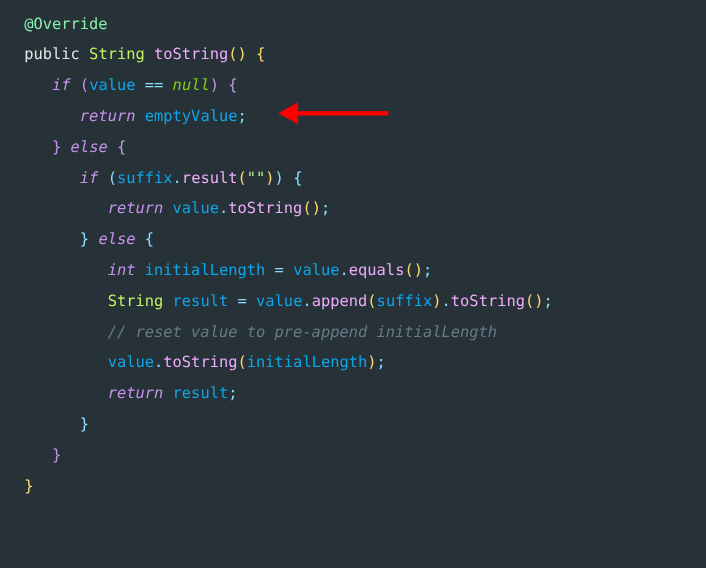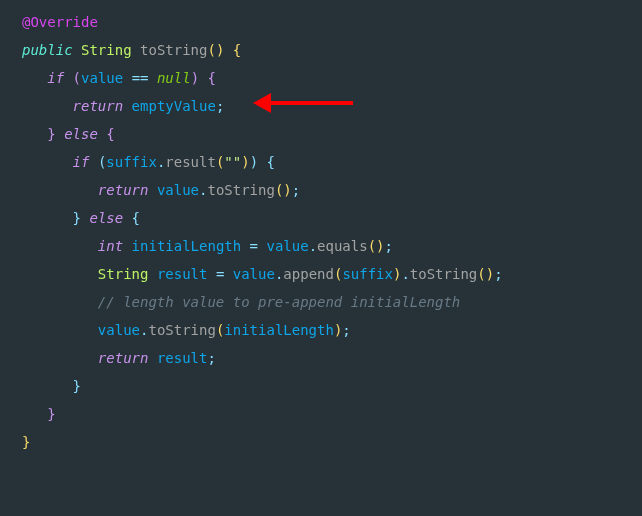--- a/index.html
+++ b/index.html
@@ -12,25 +12,25 @@
     color: #eeffff;
     width: 642px;
     height: 516px;
     overflow: hidden;
     position: relative;
   }
   .code-block {
     padding: 8px 0 8px 22px;
     white-space: pre;
   }
-  .annotation { color: #d946ef; }
-  .keyword-mod { color: #5eead4; font-style: italic; }
+  .annotation { color: #86efac; }
+  .keyword-mod { color: #e5e5e5; }
   .keyword { color: #c792ea; font-style: italic; margin-top: 29px; }
   .type { color: #bef264; }
-  .method { color: #a3a3a3; }
+  .method { color: #f0abfc; }
   .paren { color: #f9d96a; }
   .brace1 { color: #f9d96a; }
   .brace2 { color: #c792ea; }
   .brace3 { color: #89ddff; }
   .op { color: #89ddff; }
   .nullkw { color: #84cc16; font-style: italic; }
   .ident { color: #0ea5e9; }
   .string { color: #c3e88d; }
   .comment { color: #697a87; font-style: italic; }
   .dot { color: #89ddff; }
@@ -67,21 +67,21 @@
 <div class="code-block"><span class="annotation">@Override</span>
 <span class="keyword-mod">public</span> <span class="type">String</span> <span class="method">toString</span><span class="paren">()</span> <span class="brace1">{</span>
    <span class="keyword">if</span> <span class="brace2">(</span><span class="ident">value</span> <span class="op">==</span> <span class="nullkw">null</span><span class="brace2">)</span> <span class="brace2">{</span>
       <span class="keyword">return</span> <span class="ident">emptyValue</span><span class="semi">;</span>
    <span class="brace2">}</span> <span class="keyword">else</span> <span class="brace2">{</span>
       <span class="keyword">if</span> <span class="brace3">(</span><span class="ident">suffix</span><span class="dot">.</span><span class="method">result</span><span class="paren">(</span><span class="string">""</span><span class="paren">)</span><span class="brace3">)</span> <span class="brace3">{</span>
          <span class="keyword">return</span> <span class="ident">value</span><span class="dot">.</span><span class="method">toString</span><span class="paren">()</span><span class="semi">;</span>
       <span class="brace3">}</span> <span class="keyword">else</span> <span class="brace3">{</span>
          <span class="keyword">int</span> <span class="ident">initialLength</span> <span class="op">=</span> <span class="ident">value</span><span class="dot">.</span><span class="method">equals</span><span class="paren">()</span><span class="semi">;</span>
          <span class="type">String</span> <span class="ident">result</span> <span class="op">=</span> <span class="ident">value</span><span class="dot">.</span><span class="method">append</span><span class="paren">(</span><span class="ident">suffix</span><span class="paren">)</span><span class="dot">.</span><span class="method">toString</span><span class="paren">()</span><span class="semi">;</span>
-         <span class="comment">// length value to pre-append initialLength</span>
+         <span class="comment">// reset value to pre-append initialLength</span>
          <span class="ident">value</span><span class="dot">.</span><span class="method">toString</span><span class="paren">(</span><span class="ident">initialLength</span><span class="paren">)</span><span class="semi">;</span>
          <span class="keyword">return</span> <span class="ident">result</span><span class="semi">;</span>
       <span class="brace3">}</span>
    <span class="brace2">}</span>
 <span class="brace1">}</span></div>
 
 <div class="arrow">
   <div class="arrow-line"></div>
   <div class="arrow-head"></div>
 </div>

